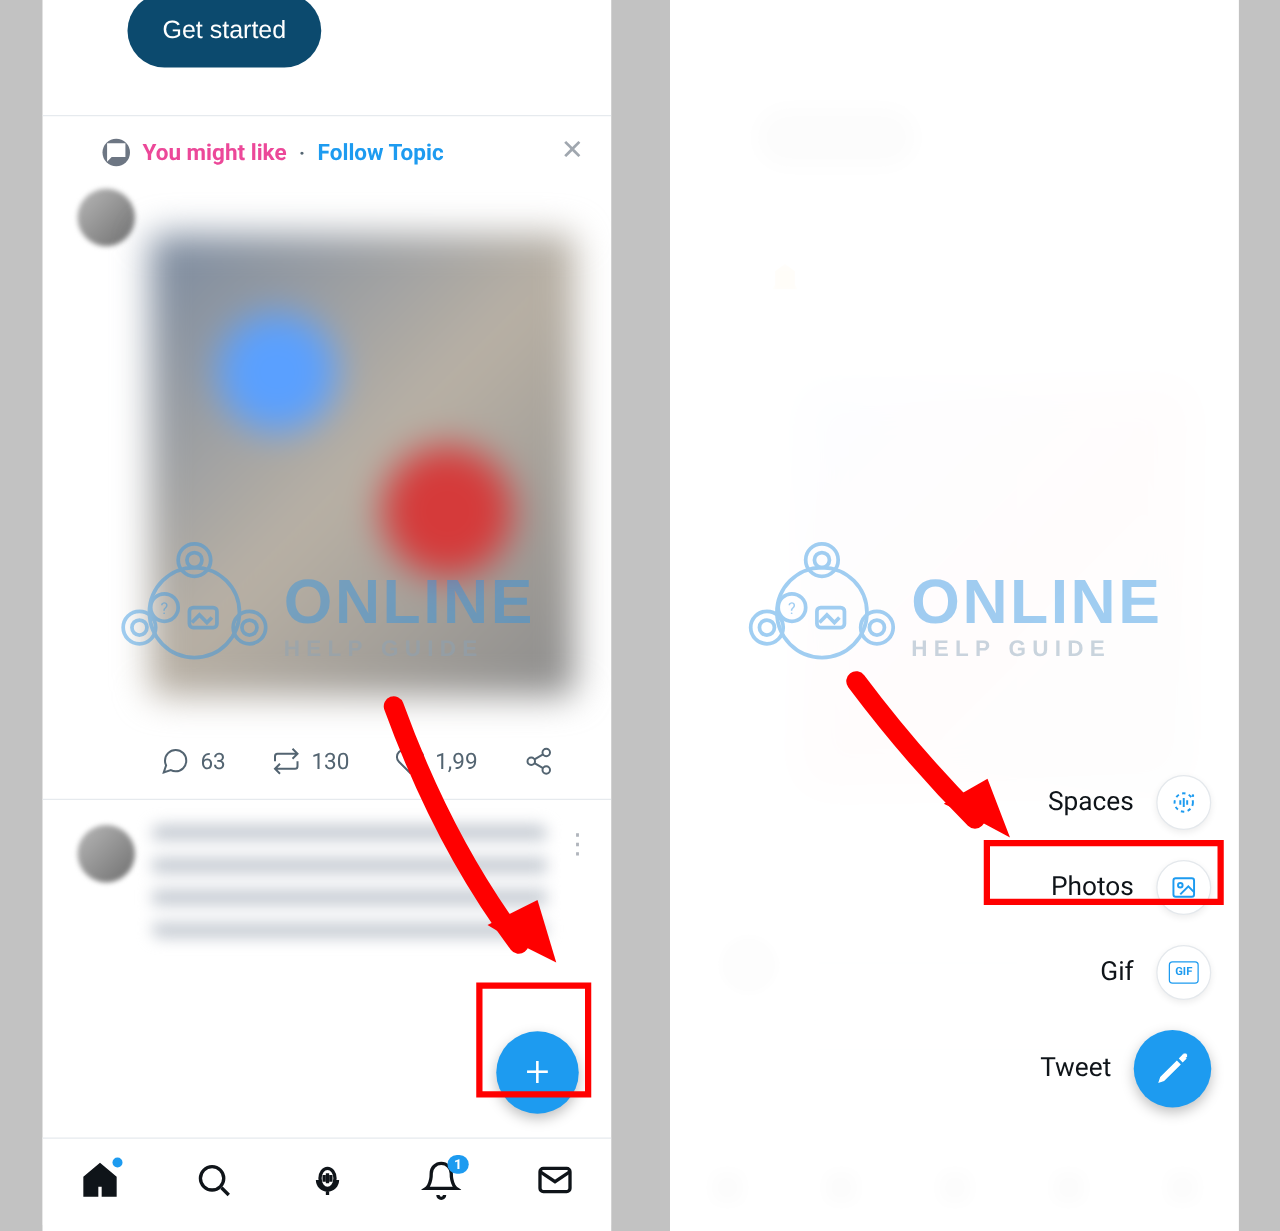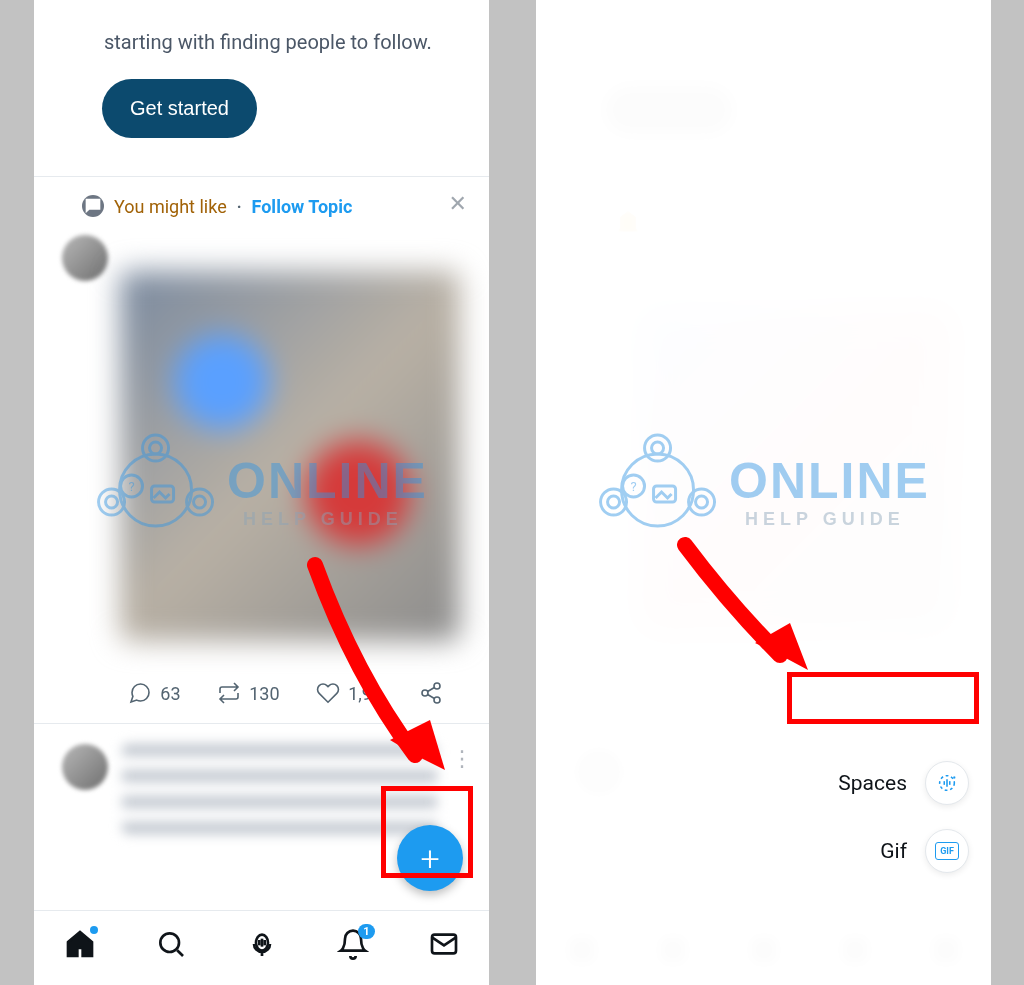--- a/index.html
+++ b/index.html
@@ -47,21 +47,21 @@
     gap: 10px;
     padding: 18px 20px 10px 48px;
     position: relative;
   }
   .topic-icon {
     width: 22px; height: 22px; border-radius: 50%;
     background: #6d7683;
     display: flex; align-items: center; justify-content: center;
     color: #fff; font-size: 12px;
   }
-  .yml { font-weight: 400; font-size: 18px; color: #a16207; }
+  .yml { font-weight: 700; font-size: 18px; color: #ec4899; }
   .ft  { font-weight: 700; font-size: 18px; color: #1d9bf0; }
   .dot { color: #536471; font-weight: 700; }
   .close-x {
     position: absolute; right: 22px; top: 14px;
     color: #a0a7af; font-size: 22px; cursor: pointer; user-select: none;
   }
   .blur-card {
     margin: 8px 28px 0 28px;
   }
   .avatar-blur {
@@ -185,21 +185,21 @@
   .ghost .g-nav {
     position: absolute; bottom: 10px; left: 0; right: 0; height: 50px;
     display: flex; justify-content: space-around; align-items: center;
     filter: blur(6px); opacity: .2;
   }
   .ghost .g-nav span { width: 26px; height: 26px; background: #222; border-radius: 6px; }
 
   .compose-menu {
     position: absolute;
     right: 22px;
-    bottom: 112px;
+    bottom: 99px;
     z-index: 2;
     display: flex;
     flex-direction: column;
     align-items: flex-end;
     gap: 24px;
   }
   .menu-row {
     display: flex; align-items: center; gap: 18px;
     cursor: pointer;
   }
@@ -247,40 +247,38 @@
     letter-spacing: 2px;
     color: #2f94e3;
   }
   .wm-sub {
     font-family: Arial, sans-serif;
     font-size: 18px;
     font-weight: 700;
     letter-spacing: 5px;
     color: #8aa3b8;
     margin-top: 4px;
-    margin-left: 16px;
   }
 
   
   .red-box {
     position: absolute;
     border: 5px solid #ff0000;
     z-index: 5;
     pointer-events: none;
   }
   .box-fab   { left: 381px; top: 786px; width: 92px; height: 92px; }
   .box-photos{ left: 787px; top: 672px; width: 192px; height: 52px; }
   .arrow { position: absolute; z-index: 6; pointer-events: none; }
   .arrow svg { display: block; }
 </style>
 </head>
 <body>
 
 <div class="phone phone-left">
-  <div class="intro-text">starting with finding people to follow.</div>
   <button class="get-started">Get started</button>
   <div class="divider"></div>
 
   <div class="topic-row">
     <span class="topic-icon">
       <svg viewBox="0 0 24 24">
           <path d="M4 4h16v12H8l-4 4z" fill="#fff"></path>
         </svg>
     </span>
     <span class="yml">You might like</span>
@@ -418,23 +416,43 @@
             <circle cx="12" cy="12" r="8" stroke-dasharray="3 3"></circle>
             <line x1="9" y1="10" x2="9" y2="14"></line>
             <line x1="12" y1="8" x2="12" y2="16"></line>
             <line x1="15" y1="10" x2="15" y2="14"></line>
             <line x1="19" y1="6" x2="21" y2="6"></line>
             <line x1="20" y1="5" x2="20" y2="7"></line>
           </svg>
       </span>
     </div>
     <div class="menu-row">
+      <span class="menu-label">Photos</span>
+      <span class="menu-icon">
+        <svg viewBox="0 0 24 24">
+            <rect x="3" y="4" width="18" height="16" rx="2"></rect>
+            <circle cx="9" cy="10" r="2"></circle>
+            <polyline points="21,16 16,11 9,18"></polyline>
+          </svg>
+      </span>
+    </div>
+    <div class="menu-row">
       <span class="menu-label">Gif</span>
       <span class="menu-icon">
         <span class="gif-box">GIF</span>
+      </span>
+    </div>
+    <div class="menu-row">
+      <span class="menu-label">Tweet</span>
+      <span class="tweet-fab">
+        <svg viewBox="0 0 24 24">
+            <path d="M3 21l3-1 11-11-2-2L4 18l-1 3zM17 5l2 2 2-2-2-2-2 2z"></path>
+            <line x1="19" y1="3" x2="22" y2="3" stroke-width="2"></line>
+            <line x1="20.5" y1="1.5" x2="20.5" y2="4.5" stroke-width="2"></line>
+          </svg>
       </span>
     </div>
   </div>
 
   <div class="watermark">
     <span class="wm-logo">
       <svg viewBox="0 0 120 120" fill="none" stroke="#2f94e3" stroke-width="3">
         <circle cx="60" cy="60" r="36"></circle>
         <circle cx="60" cy="18" r="13"></circle>
           <circle cx="60" cy="18" r="6"></circle>

